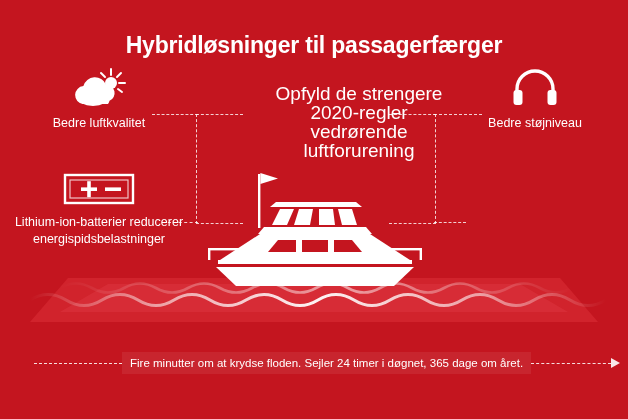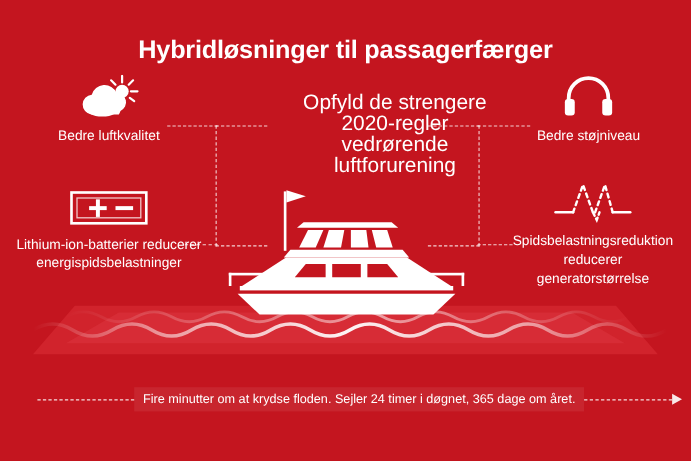--- a/index.html
+++ b/index.html
@@ -192,34 +192,20 @@
     <div class="icon-wrap">
       <svg width="46" height="40" viewBox="0 0 46 40">
         <path d="M5,30 V21 a18,18 0 0 1 36,0 V30" fill="none" stroke="#ffffff" stroke-width="3.4" stroke-linecap="round"></path>
         <rect x="1.5" y="22" width="9" height="15" rx="3" fill="#ffffff"></rect>
         <rect x="35.5" y="22" width="9" height="15" rx="3" fill="#ffffff"></rect>
       </svg>
     </div>
     <div class="side-label">Bedre støjniveau</div>
   </div>
 
-  <div class="side-block" id="blk-peak">
-    <div class="icon-wrap">
-      <svg width="76" height="42" viewBox="0 0 76 42">
-        <g fill="none" stroke="#ffffff" stroke-width="2.2" stroke-linecap="round">
-          <path d="M4,31 H20"></path>
-          <path d="M56,31 H72"></path>
-          <path d="M20,31 L29,6 L38,31" stroke-dasharray="3.5 3.5"></path>
-          <path d="M40,31 L49,6 L56,31" stroke-dasharray="3.5 3.5"></path>
-          <path d="M38,31 L41.5,38 L44,31" stroke-dasharray="3.5 3"></path>
-        </g>
-      </svg>
-    </div>
-    <div class="side-label">Spidsbelastningsreduktion reducerer generatorstørrelse</div>
-  </div>
 
   <div id="bottom-row">
     <div class="bot-dash" id="bot-dash-left"></div>
     <div id="bottom-caption">Fire minutter om at krydse floden. Sejler 24 timer i døgnet, 365 dage om året.</div>
     <div class="bot-dash" id="bot-dash-right"></div>
     <div id="bot-arrow"></div>
   </div>
 
 </div>
 

